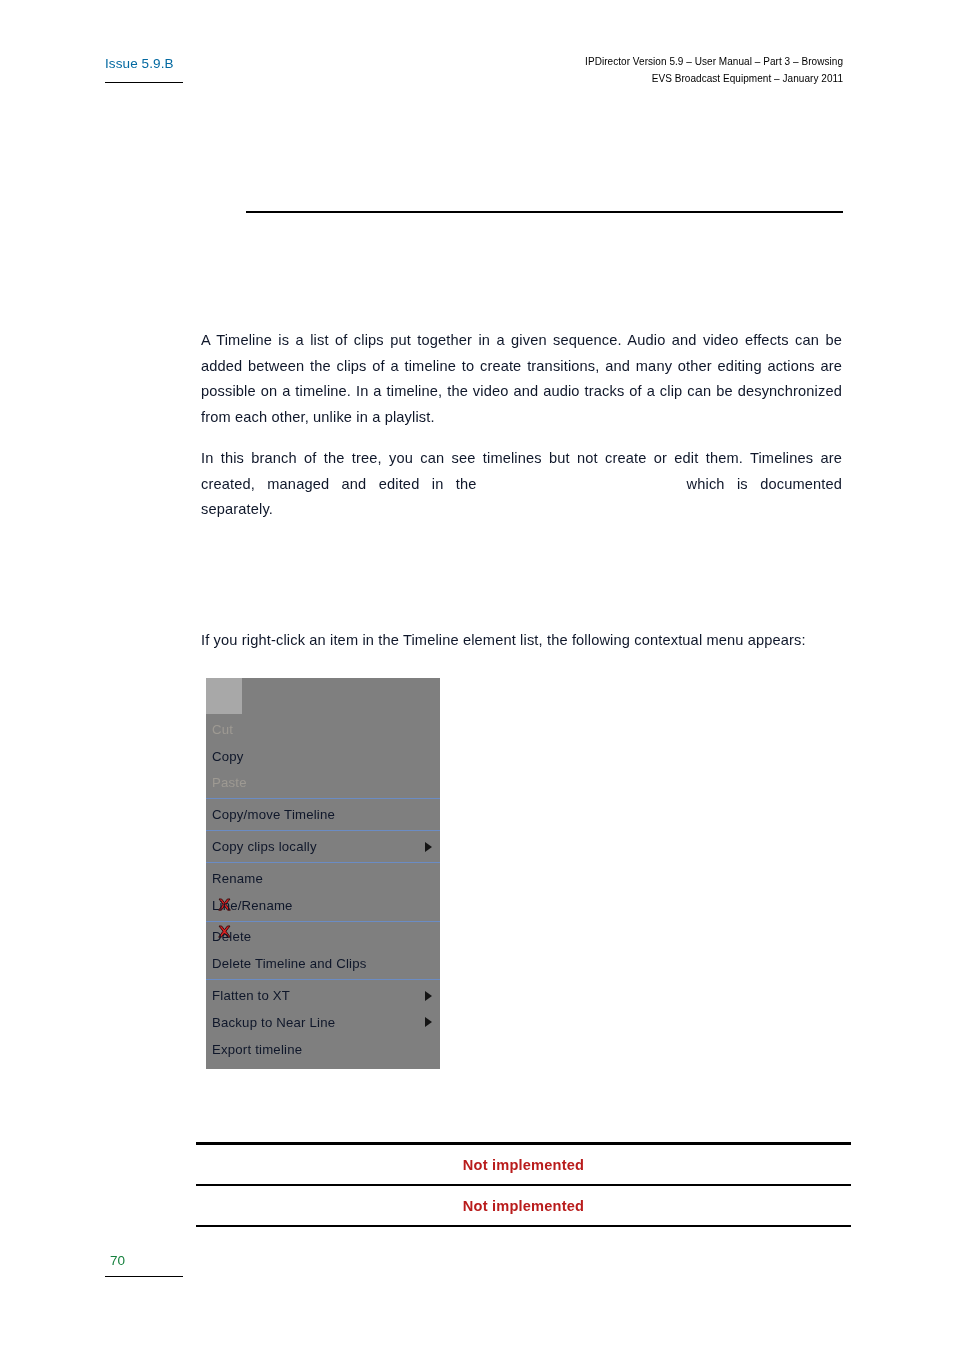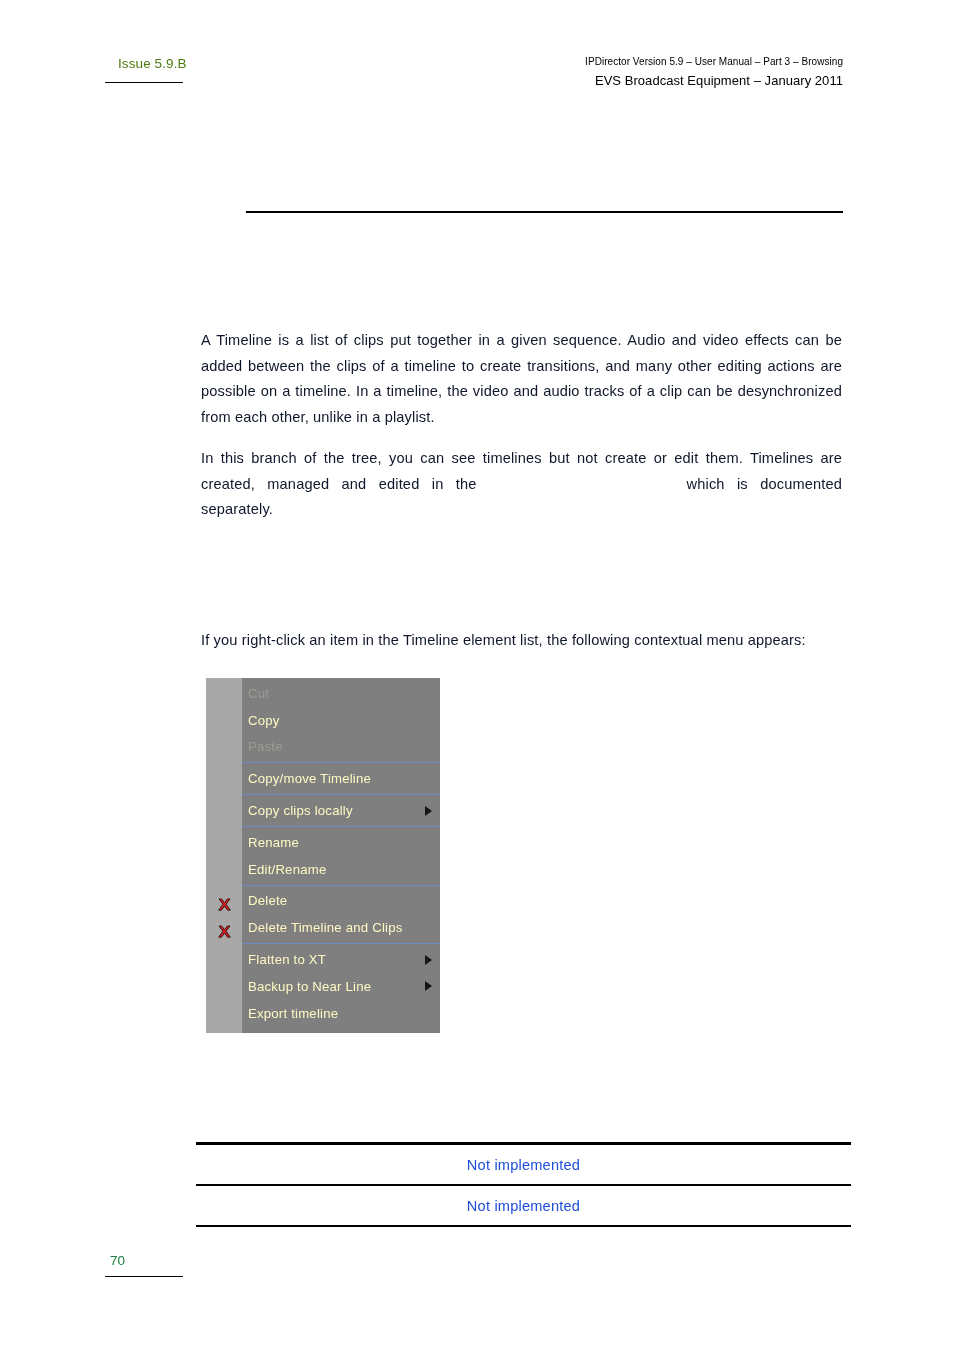--- a/index.html
+++ b/index.html
@@ -18,44 +18,44 @@
 
   
   .page-header {
     position: absolute;
     left: 0; top: 0;
     width: 954px;
     height: 100px;
   }
   .hdr-issue {
     position: absolute;
-    left: 118px; top: 56px;
+    left: 105px; top: 56px;
     font-size: 13.5px;
     letter-spacing: 0.1px;
-    color: #4d7c0f;
+    color: #0369a1;
     white-space: nowrap;
   }
   .hdr-issue-rule {
     position: absolute;
     left: 105px; top: 82px;
     width: 78px; height: 0;
     border-top: 1.6px solid #000;
   }
   .hdr-title {
     position: absolute;
     right: 111px; top: 56px;
     font-size: 10px;
     letter-spacing: 0.05px;
     white-space: nowrap;
     text-align: left;
   }
   .hdr-sub {
     position: absolute;
     right: 111px; top: 73px;
-    font-size: 13px;
+    font-size: 10px;
     letter-spacing: 0.05px;
     white-space: nowrap;
     text-align: right;
   }
 
   
   .section-rule {
     position: absolute;
     left: 246px; top: 211px;
     width: 597px; height: 0;
@@ -85,20 +85,21 @@
   }
 
   
   .ctx-menu {
     position: absolute;
     left: 206px;
     top: 678px;
     width: 234px;
     background: #7f7f7f;
     display: flex;
+    flex-direction: column;
     font-size: 13.2px;
     user-select: none;
   }
   .ctx-gutter {
     width: 36px;
     flex: 0 0 36px;
     background: #a8a8a8;
     position: relative;
   }
   .ctx-items {
@@ -106,21 +107,21 @@
     background: #7f7f7f;
     padding: 0;
   }
   .ctx-row {
     position: relative;
     height: 26.8px;
     display: flex;
     align-items: center;
     padding-left: 6px;
     padding-right: 8px;
-    color: #fef9c3;
+    color: #0f172a;
     letter-spacing: 0.2px;
     white-space: nowrap;
   }
   .ctx-row.first { margin-top: 2px; }
   .ctx-row.disabled { color: #9e9a93; }
   .ctx-row .label { flex: 1 1 auto; }
   .ctx-sep {
     height: 0;
     border-top: 1.6px solid #6b8cc4;
     margin: 2px 0 2px 0;
@@ -155,21 +156,22 @@
     border-top: 3.2px solid #000;
   }
   .tbl-row {
     height: 39px;
     display: flex;
     align-items: center;
     justify-content: center;
     font-size: 14.6px;
     letter-spacing: 0.2px;
     border-bottom: 2px solid #000;
-    color: #1d4ed8;
+    color: #b91c1c;
+    font-weight: bold;
   }
 
   
   .footer-num {
     position: absolute;
     left: 110px; top: 1253px;
     font-size: 13.5px;
     color: #15803d;
   }
   .footer-rule {
@@ -230,21 +232,21 @@
       <div class="ctx-sep"></div>
       <div class="ctx-row">
         <span class="label">Copy clips locally</span>
         <span class="arrow"></span>
       </div>
       <div class="ctx-sep"></div>
       <div class="ctx-row">
         <span class="label">Rename</span>
       </div>
       <div class="ctx-row">
-        <span class="label">Edit/Rename</span>
+        <span class="label">Line/Rename</span>
       </div>
       <div class="ctx-sep"></div>
       <div class="ctx-row">
         <span class="label">Delete</span>
       </div>
       <div class="ctx-row">
         <span class="label">Delete Timeline and Clips</span>
       </div>
       <div class="ctx-sep"></div>
       <div class="ctx-row">

